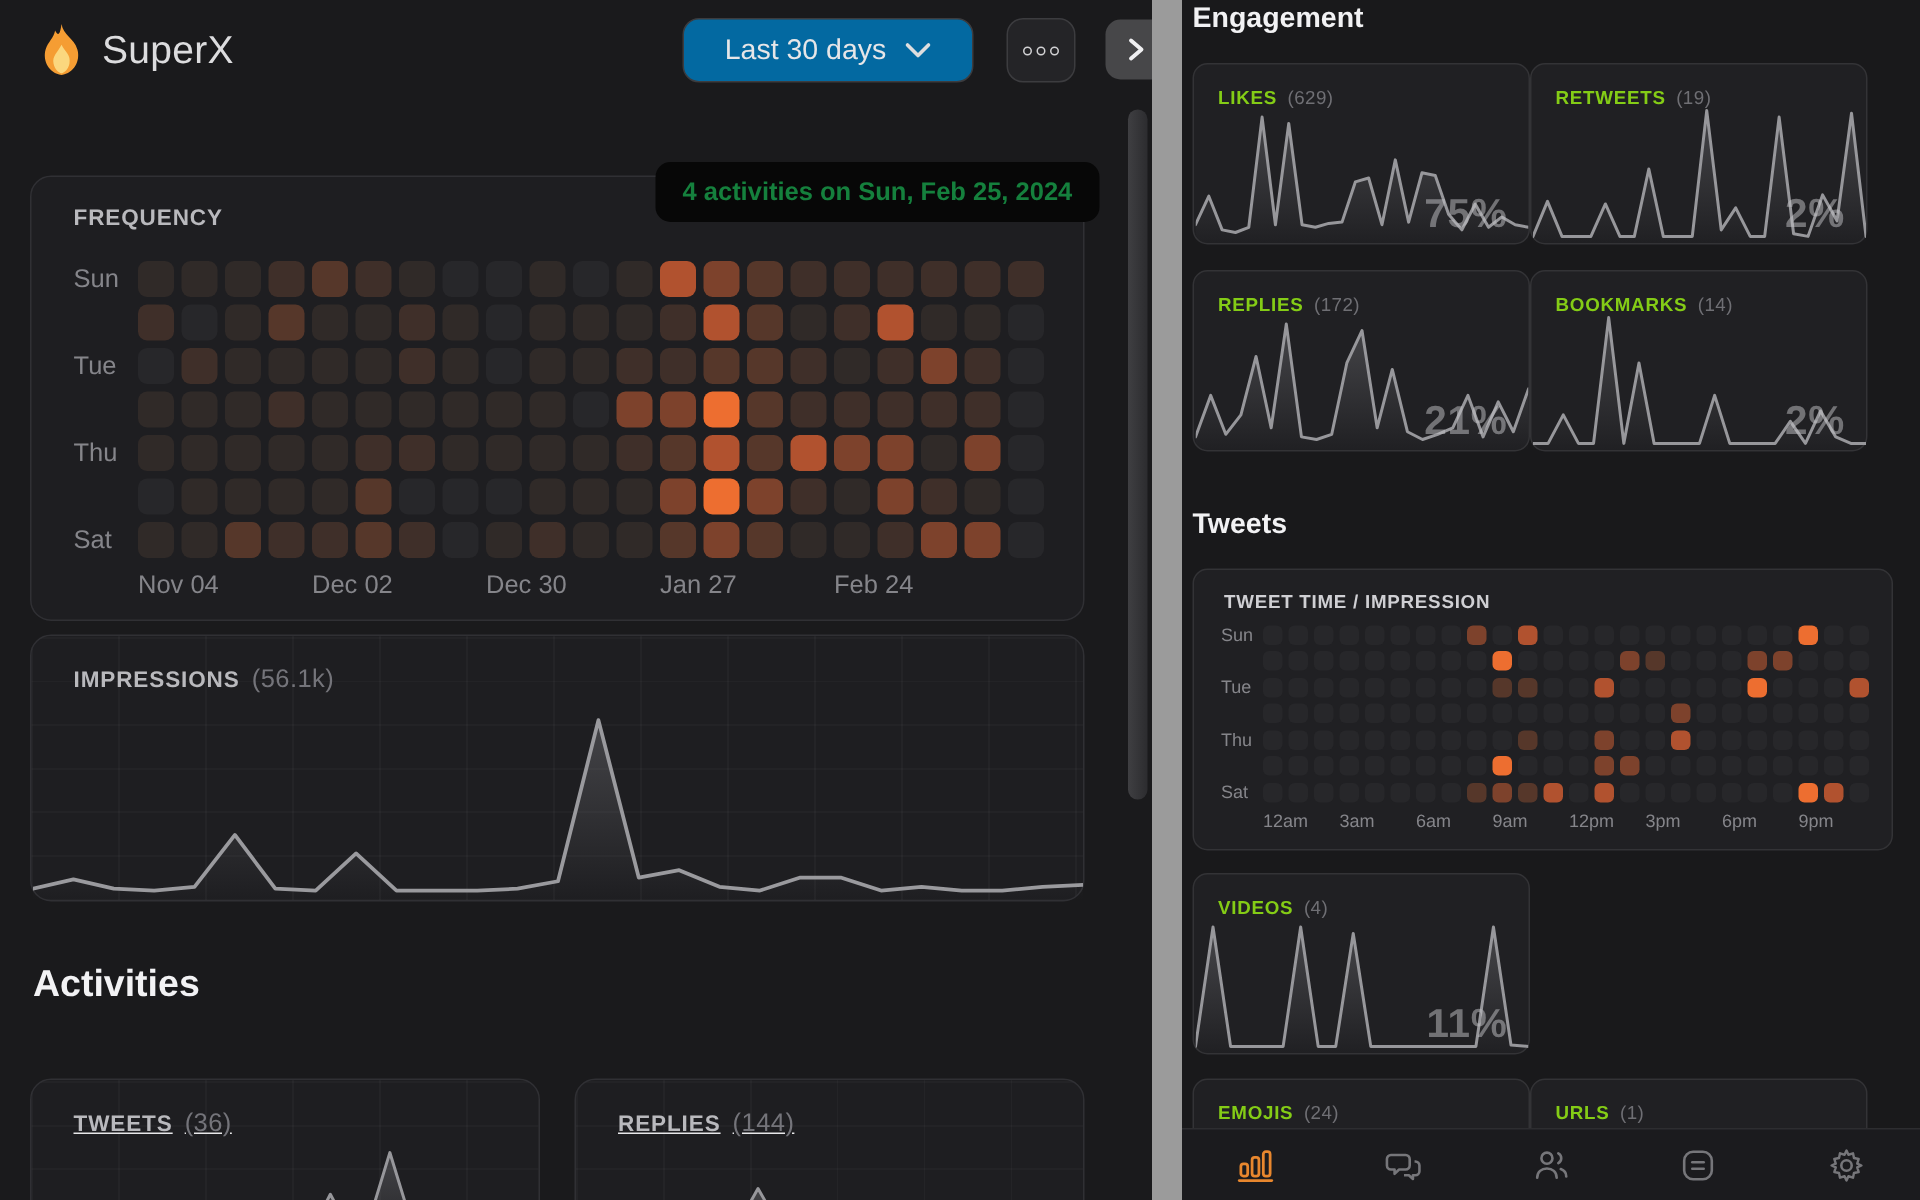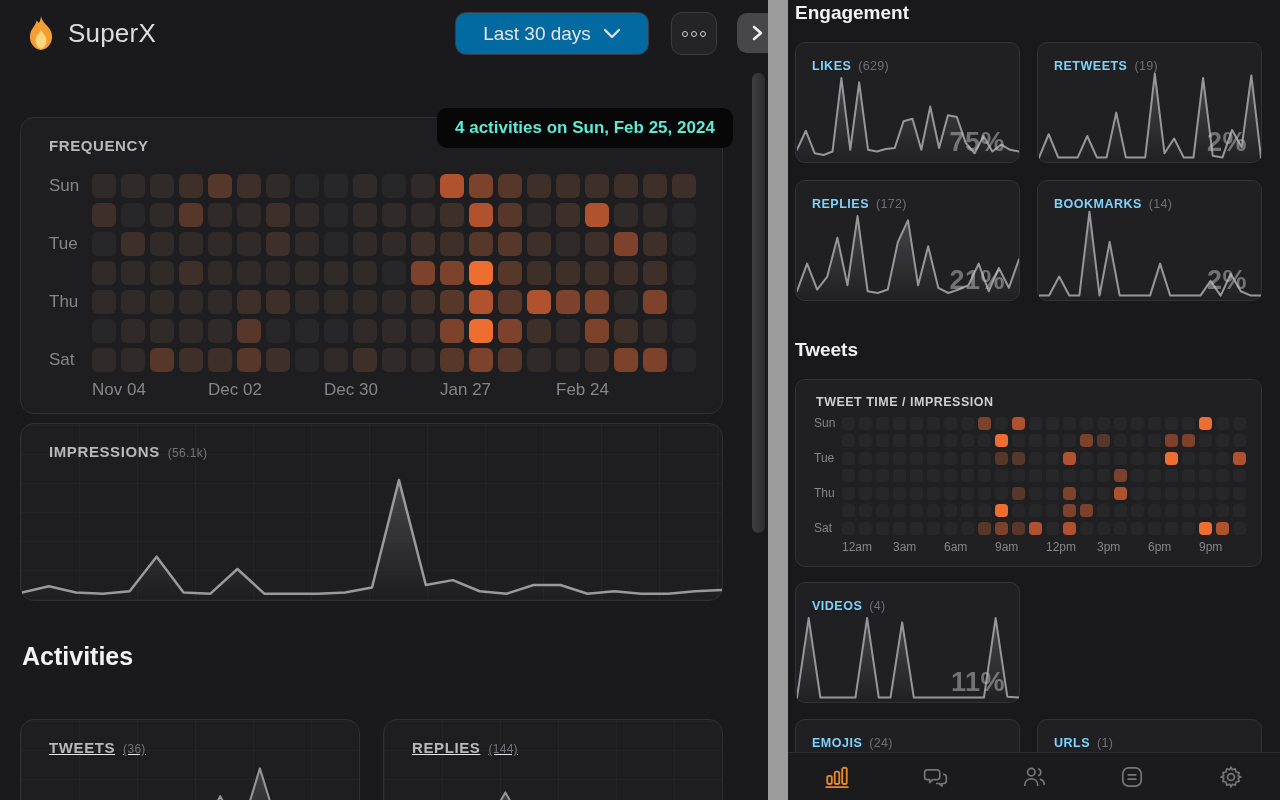--- a/index.html
+++ b/index.html
@@ -36,21 +36,21 @@
   .next-btn {
     position:absolute; left:737px; top:13px; width:40px; height:40px;
     background:#474749; border-radius:10px;
     display:flex; align-items:center; justify-content:center; cursor:pointer;
   }
 
   .card {
     position:absolute; background:#1e1e21; border:1px solid #303034; border-radius:14px;
   }
   .card-title { font-size:15px; font-weight:700; letter-spacing:.6px; color:#b9b9bd; }
-  .card-count { font-size:12px; font-weight:400; color:#74747a; margin-left:8px; letter-spacing:.3px; }
+  .card-count { font-size:17px; font-weight:400; color:#74747a; margin-left:8px; letter-spacing:.3px; }
 
   .freq-card { left:20px; top:93px; width:703px; height:297px;margin-top:24px; }
   .freq-card .card-title-row { position:absolute; left:28px; top:19px; }
 
   
   .heatmap { position:absolute; }
   .hm-row { display:flex; align-items:center; margin-bottom:var(--gap); }
   .hm-label { width:var(--label); font-size:var(--labfs); color:#85858a; flex:none; }
   .hm-cells { display:flex; gap:var(--gap); }
   .cell { width:var(--cell); height:var(--cell); border-radius:var(--rad); flex:none; }
@@ -58,21 +58,21 @@
   .hm-ticks span { width:var(--tickw); font-size:var(--labfs); color:#85858a; flex:none; }
   .l0 { background:#27272a; } .l1 { background:#302a28; } .l2 { background:#3f2f29; }
   .l3 { background:#56372a; } .l4 { background:#7d422c; } .l5 { background:#b1522f; }
   .l6 { background:#ed6e30; }
 
   .freq-hm { left:28px; top:56px; --cell:24px; --gap:5px; --rad:6px; --label:43px; --labfs:17px; --tickw:116px; --tickmt:8px; }
 
   .tooltip {
     position:absolute; left:437px; top:108px; height:40px; z-index:30;
     background:#070707; border-radius:10px; padding:0 18px;
-    font-size:17px; font-weight:600; color:#5eead4; line-height:40px; white-space:nowrap;
+    font-size:17px; font-weight:600; color:#15803d; line-height:40px; white-space:nowrap;
   }
 
   .grid-bg {
     background-image:
       repeating-linear-gradient(90deg, rgba(255,255,255,.028) 0 1px, transparent 1px 58px),
       repeating-linear-gradient(0deg, rgba(255,255,255,.022) 0 1px, transparent 1px 29px);
   }
 
   .impr-card { left:20px; top:423px; width:703px; height:178px; }
   .impr-card .card-title-row { position:absolute; left:28px; top:19px; z-index:2; }
@@ -101,36 +101,36 @@
   
   .divider { position:relative; width:20px; height:800px; background:#9b9b9b; flex:none; z-index:40; }
 
   
   .right-panel { position:relative; width:492px; height:800px; background:#19191b; overflow:hidden; flex:none; }
   .engagement-h { left:7px; top:2px; font-size:19px; }
   .tweets-h { left:7px; top:339px; font-size:19px; }
 
   .stat-card { position:absolute; width:225px; height:121px; background:#202023; border:1px solid #333336; border-radius:10px; }
   .stat-card .card-title-row { position:absolute; left:16px; top:13px; z-index:2; }
-  .stat-card .card-title { font-size:12.5px; letter-spacing:.5px; color:#7dd3fc; }
+  .stat-card .card-title { font-size:12.5px; letter-spacing:.5px; color:#84cc16; }
   .stat-card .card-count { font-size:12.5px; color:#6f6f74; margin-left:7px; }
   .stat-spark { left:1px; top:28px; width:222px; height:91px; }
   .pct {
     position:absolute; right:14px; bottom:4px; z-index:3;
     font-size:27px; font-weight:700; color:rgba(195,195,200,.5); letter-spacing:.5px;
   }
 
   .time-card { position:absolute; left:7px; top:379px; width:467px; height:188px; background:#202023; border:1px solid #333336; border-radius:10px; }
   .time-card .card-title-row { position:absolute; left:20px; top:12px; }
   .time-card .card-title { font-size:12.5px; letter-spacing:.5px; color:#cfcfd3; }
   .time-hm { left:18px; top:36px; --cell:13px; --gap:4px; --rad:4px; --label:28px; --labfs:12px; --tickw:51px; --tickmt:5px; }
 
   .rp-row1 { top:42px; } .rp-row2 { top:180px; }
   .rp-row3 { top:582px; } .rp-row4 { top:719px; }
-  .rp-col1 { left:7px; } .rp-col2 { left:249px; }
+  .rp-col1 { left:7px; } .rp-col2 { left:232px; }
 
   
   .bottom-nav {
     position:absolute; left:0; bottom:0; width:492px; height:48px; z-index:20;
     background:#1b1b1e; border-top:1px solid #2d2d30;
     display:flex; align-items:center; justify-content:space-around;
   }
   .nav-item { width:28px; height:28px; display:flex; align-items:center; justify-content:center; cursor:pointer; }
 </style>
 </head>

